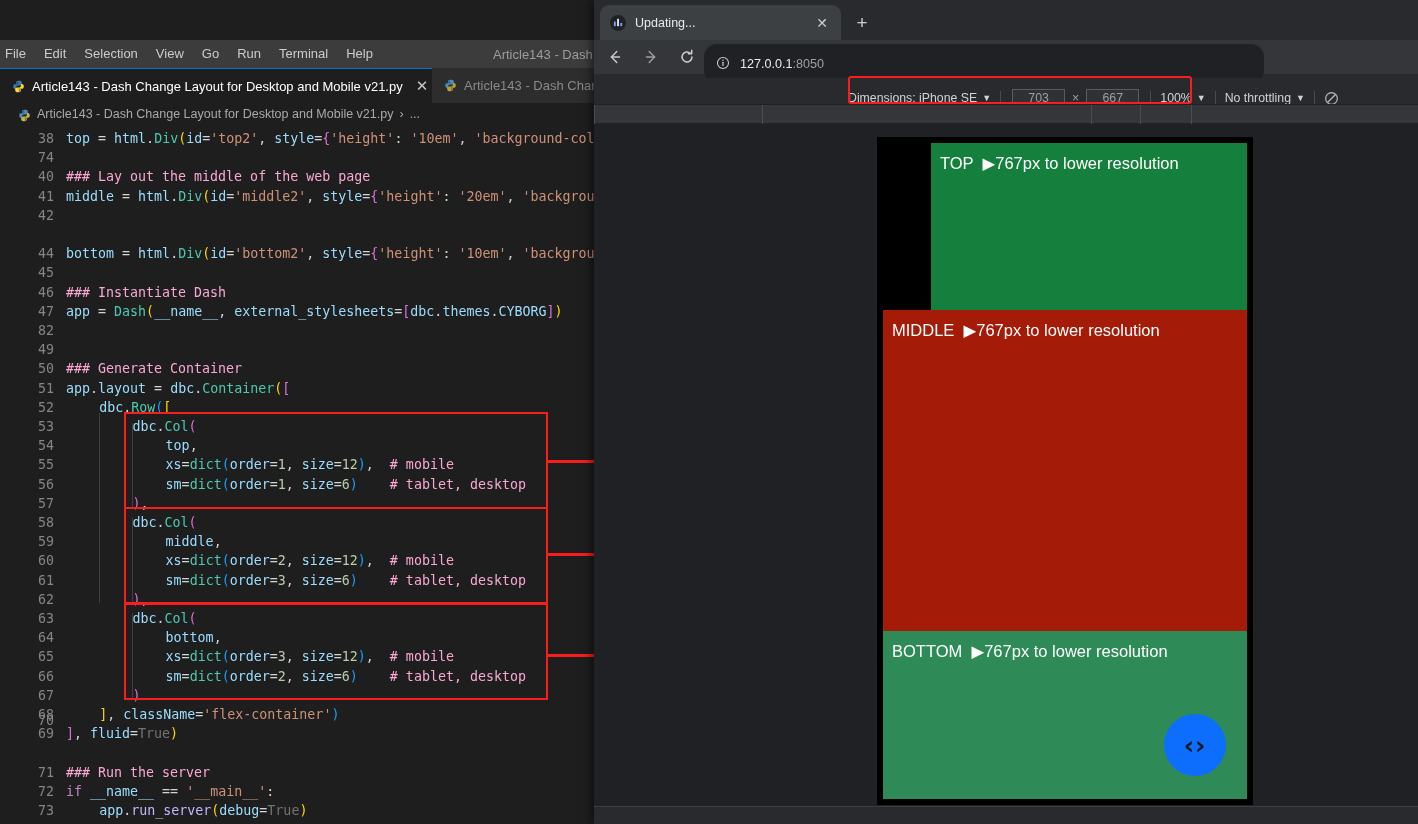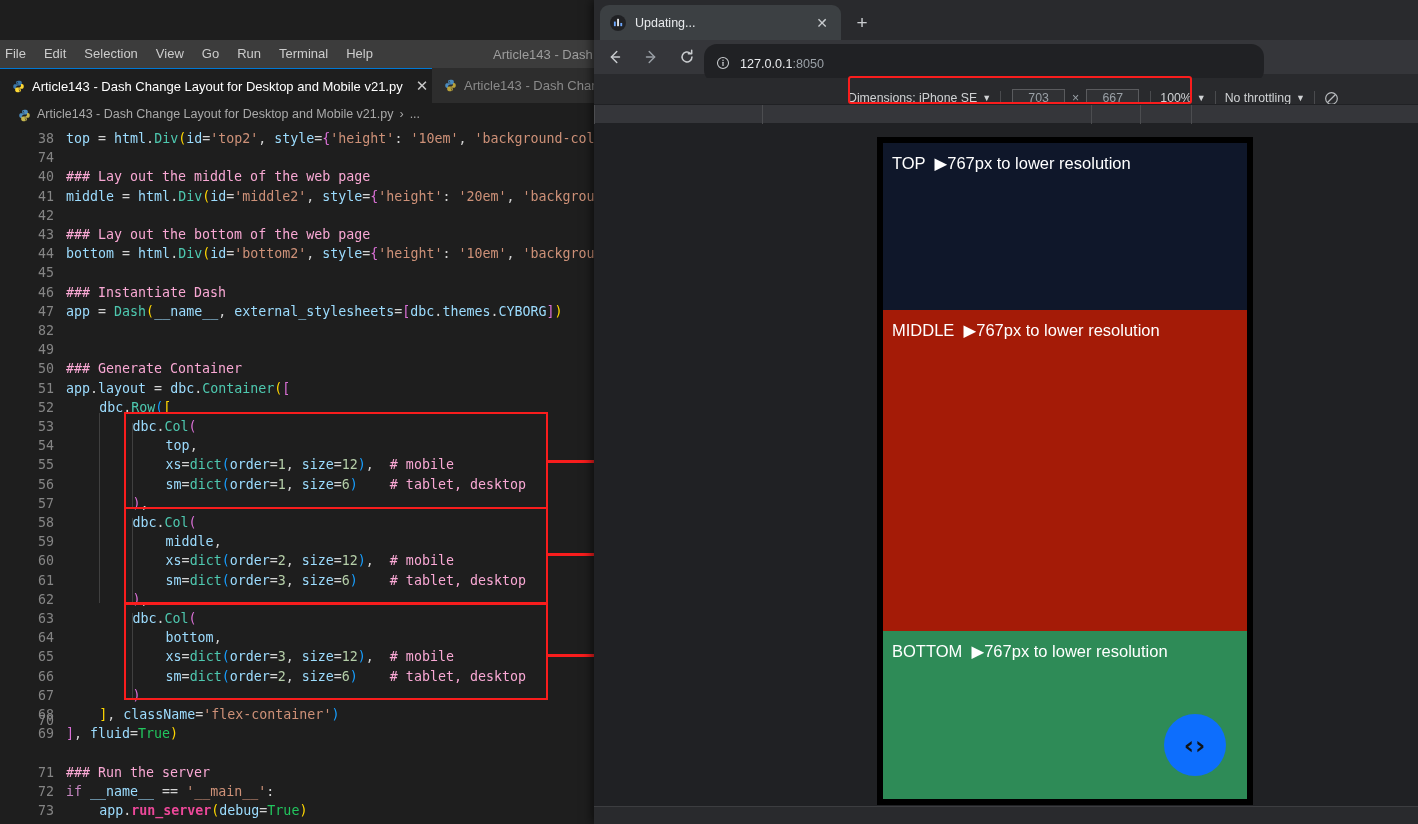--- a/index.html
+++ b/index.html
@@ -28,22 +28,22 @@
   #vs-editor { position:absolute; left:0; top:125px; width:1010px; height:699px; background:#1e1e1e;
                font-family:"DejaVu Sans Mono", monospace; font-size:13.3px; }
   .cl { position:absolute; left:0; height:19.2px; line-height:19.2px; white-space:pre; }
   .ln { position:absolute; left:24px; width:30px; text-align:right; color:#858585; font-family:"DejaVu Sans Mono", monospace; font-size:13.3px; }
   .code { position:absolute; left:66px; white-space:pre; }
   .ind { position:absolute; top:0; bottom:0; width:1px; background:#404040; }
 
   
   .t-def   { color:#9cdcfe; }
   .t-kw    { color:#c586c0; }
-  .t-ctl   { color:#22c55e;text-align:right; }
-  .t-fn    { color:#ec4899;font-weight:bold; }
+  .t-ctl   { color:#737373;text-align:right; }
+  .t-fn    { color:#c4b5fd; }
   .t-cls   { color:#4ec9b0; }
   .t-str   { color:#ce9178; }
   .t-num   { color:#b5cea8; }
   .t-com   { color:#f9a8d4; }
   .t-op    { color:#d4d4d4; }
   .t-pl    { color:#d4d4d4; }
   .p1 { color:#ffd700; } .p2 { color:#da70d6; } .p3 { color:#179fff; }
 
   
   .redbox { position:absolute; border:2px solid #f91d1d; }
@@ -157,21 +157,20 @@
       <span class="bc-text">›</span>
       <span class="bc-text">...</span>
     </div>
 
     <div id="vs-editor">
         <div class="cl" style="top: 4px; width: 1010px;"><span class="ln">38</span><span class="code" style="left: 66px;"><span class="t-def">top</span><span class="t-pl"> </span><span class="t-op">=</span><span class="t-pl"> </span><span class="t-def">html</span><span class="t-pl">.</span><span class="t-cls">Div</span><span class="p1">(</span><span class="t-def">id</span><span class="t-op">=</span><span class="t-str">'top2'</span><span class="t-pl">, </span><span class="t-def">style</span><span class="t-op">=</span><span class="p2">{</span><span class="t-str">'height'</span><span class="t-pl">: </span><span class="t-str">'10em'</span><span class="t-pl">, </span><span class="t-str">'background-color</span></span></div>
         <div class="cl" style="top: 23.2px; width: 1010px;"><span class="ln">74</span><span class="code" style="left: 66px;"></span></div>
         <div class="cl" style="top: 42.4px; width: 1010px;"><span class="ln">40</span><span class="code" style="left: 66px;"><span class="t-com">### Lay out the middle of the web page</span></span></div>
         <div class="cl" style="top: 61.6px; width: 1010px;"><span class="ln">41</span><span class="code" style="left: 66px;"><span class="t-def">middle</span><span class="t-pl"> </span><span class="t-op">=</span><span class="t-pl"> </span><span class="t-def">html</span><span class="t-pl">.</span><span class="t-cls">Div</span><span class="p1">(</span><span class="t-def">id</span><span class="t-op">=</span><span class="t-str">'middle2'</span><span class="t-pl">, </span><span class="t-def">style</span><span class="t-op">=</span><span class="p2">{</span><span class="t-str">'height'</span><span class="t-pl">: </span><span class="t-str">'20em'</span><span class="t-pl">, </span><span class="t-str">'background</span></span></div>
         <div class="cl" style="top: 80.8px; width: 1010px;"><span class="ln">42</span><span class="code" style="left: 66px;"></span></div>
-        <div class="cl" style="top: 100px; width: 1010px;"><span class="ln">43</span><span class="code" style="left: 66px;"><span class="t-com">### Lay out the bottom of the web page</span></span></div>
         <div class="cl" style="top: 119.2px; width: 1010px;"><span class="ln">44</span><span class="code" style="left: 66px;"><span class="t-def">bottom</span><span class="t-pl"> </span><span class="t-op">=</span><span class="t-pl"> </span><span class="t-def">html</span><span class="t-pl">.</span><span class="t-cls">Div</span><span class="p1">(</span><span class="t-def">id</span><span class="t-op">=</span><span class="t-str">'bottom2'</span><span class="t-pl">, </span><span class="t-def">style</span><span class="t-op">=</span><span class="p2">{</span><span class="t-str">'height'</span><span class="t-pl">: </span><span class="t-str">'10em'</span><span class="t-pl">, </span><span class="t-str">'background</span></span></div>
         <div class="cl" style="top: 138.4px; width: 1010px;"><span class="ln">45</span><span class="code" style="left: 66px;"></span></div>
         <div class="cl" style="top: 157.6px; width: 1010px; padding-left: 36px;"><span class="ln">46</span><span class="code" style="left: 66px;"><span class="t-com">### Instantiate Dash</span></span></div>
         <div class="cl" style="top: 176.8px; width: 1010px;"><span class="ln">47</span><span class="code" style="left: 66px;"><span class="t-def">app</span><span class="t-pl"> </span><span class="t-op">=</span><span class="t-pl"> </span><span class="t-cls">Dash</span><span class="p1">(</span><span class="t-def">__name__</span><span class="t-pl">, </span><span class="t-def">external_stylesheets</span><span class="t-op">=</span><span class="p2">[</span><span class="t-def">dbc</span><span class="t-pl">.</span><span class="t-def">themes</span><span class="t-pl">.</span><span class="t-def">CYBORG</span><span class="p2">]</span><span class="p1">)</span></span></div>
         <div class="cl" style="top: 196px; width: 1010px;"><span class="ln">82</span></div>
         <div class="cl" style="top: 215.2px; width: 1010px;"><span class="ln">49</span><span class="code" style="left: 66px;"></span></div>
         <div class="cl" style="top: 234.4px; width: 1010px;"><span class="ln">50</span><span class="code" style="left: 66px;"><span class="t-com">### Generate Container</span></span></div>
         <div class="cl" style="top: 253.6px; width: 1010px;"><span class="ln">51</span><span class="code" style="left: 66px;"><span class="t-def">app</span><span class="t-pl">.</span><span class="t-def">layout</span><span class="t-pl"> </span><span class="t-op">=</span><span class="t-pl"> </span><span class="t-def">dbc</span><span class="t-pl">.</span><span class="t-cls">Container</span><span class="p1">(</span><span class="p2">[</span></span></div>
         <div class="cl" style="top: 272.8px; width: 1010px;"><span class="ln">52</span><span class="code" style="left: 99.2px;"><span class="t-def">dbc</span><span class="t-pl">.</span><span class="t-cls">Row</span><span class="p3">(</span><span class="p1">[</span></span></div>
         <div class="cl" style="top: 292px; width: 1010px;"><span class="ln">53</span><span class="code" style="left: 132.4px;"><span class="t-def">dbc</span><span class="t-pl">.</span><span class="t-cls">Col</span><span class="p2">(</span></span></div>
@@ -303,21 +302,21 @@
       <div class="rdiv" style="left: 0px;"></div>
       <div class="rdiv" style="left: 168px;"></div>
       <div class="rdiv" style="left: 497px;"></div>
       <div class="rdiv" style="left: 546px;"></div>
       <div class="rdiv" style="left: 597px;"></div>
     </div>
 
   <div id="dt-stage">
     <div id="dev-frame">
       <div id="dev-page">
-        <div class="block" id="blk-top" style="background: #0f172a;">
+        <div class="block" id="blk-top" style="background: #15803d; margin-left: 48px;">
           <span>TOP</span>
           <span>&nbsp;</span><span class="tri">▶</span><span>767px to lower resolution</span>
         </div>
         <div class="block" id="blk-mid" style="background: rgb(164, 27, 7);">
           <span>MIDDLE</span>
           <span>&nbsp;</span><span class="tri">▶</span><span>767px to lower resolution</span>
         </div>
         <div class="block" id="blk-bot" style="background: rgb(46, 139, 87);">
           <span>BOTTOM</span>
           <span>&nbsp;</span><span class="tri">▶</span><span>767px to lower resolution</span>

